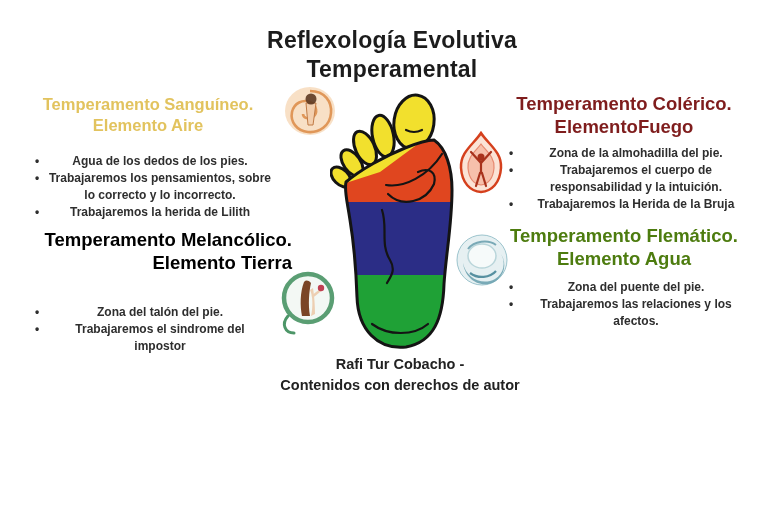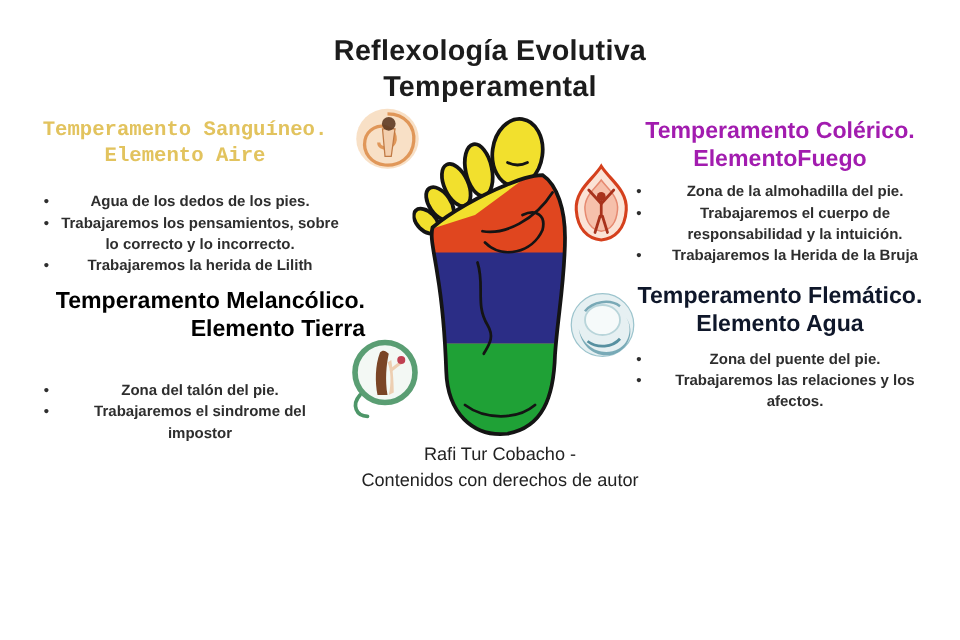--- a/index.html
+++ b/index.html
@@ -18,60 +18,60 @@
   .bullets{
     list-style:none;margin:0;padding:0;
     font-size:12px;font-weight:bold;color:#2e2e2e;line-height:1.42;text-align:center;
   }
   .bullets li{position:relative;padding:0 12px 0 36px;}
   .bullets li::before{
     content:"\2022";position:absolute;left:23px;top:0;font-size:12px;color:#2e2e2e;
   }
   .footer-credit{
     left:244px;top:354px;width:312px;text-align:center;
-    font-size:14.5px;font-weight:normal;color:#222;line-height:1.45;
+    font-size:14.5px;font-weight:bold;color:#222;line-height:1.45;
   }
   svg{display:block;}
 </style>
 </head>
 <body>
 
 <h1 class="abs page-title" style="margin: 0px; color: rgb(28, 28, 28);">
   <span style="display:block">Reflexología Evolutiva</span>
   <span style="display:block">Temperamental</span>
 </h1>
 
 <section>
-  <h2 class="abs col-heading" style="left: 10px; top: 94px; width: 276px; font-size: 16.5px; margin: 0px; color: rgb(226, 195, 94); font-family: Liberation Mono, monospace;">Temperamento Sanguíneo. Elemento Aire</h2>
+  <h2 class="abs col-heading" style="left: 10px; top: 94px; width: 276px; font-size: 16.5px; margin: 0px; color: rgb(226, 195, 94);">Temperamento Sanguíneo. Elemento Aire</h2>
   <ul class="abs bullets" style="left:12px;top:153px;width:272px;">
     <li>Agua de los dedos de los pies.</li>
     <li>Trabajaremos los pensamientos, sobre lo correcto y lo incorrecto.</li>
     <li>Trabajaremos la herida de Lilith</li>
   </ul>
 </section>
 
 <section>
-  <h2 class="abs col-heading" style="left: 482px; top: 92px; width: 284px; font-size: 18.5px; margin: 0px; color: #a21caf;">Temperamento Colérico. ElementoFuego</h2>
+  <h2 class="abs col-heading" style="left: 482px; top: 92px; width: 284px; font-size: 18.5px; margin: 0px; color: #7f1d1d;">Temperamento Colérico. ElementoFuego</h2>
   <ul class="abs bullets" style="left:486px;top:145px;width:276px;">
     <li>Zona de la almohadilla del pie.</li>
     <li>Trabajaremos el cuerpo de responsabilidad y la intuición.</li>
     <li>Trabajaremos la Herida de la Bruja</li>
   </ul>
 </section>
 
 <section>
   <h2 class="abs col-heading" style="left: 4px; top: 228px; width: 288px; font-size: 18.5px; margin: 0px; color: #000000; text-align: right;">Temperamento Melancólico. Elemento Tierra</h2>
   <ul class="abs bullets" style="left:12px;top:304px;width:272px;">
     <li>Zona del talón del pie.</li>
     <li>Trabajaremos el sindrome del impostor</li>
   </ul>
 </section>
 
 <section>
-  <h2 class="abs col-heading" style="left: 482px; top: 224px; width: 284px; font-size: 18.5px; margin: 0px; color: #0f172a;">Temperamento Flemático. Elemento Agua</h2>
+  <h2 class="abs col-heading" style="left: 482px; top: 224px; width: 284px; font-size: 18.5px; margin: 0px; color: #4d7c0f;">Temperamento Flemático. Elemento Agua</h2>
   <ul class="abs bullets" style="left:486px;top:279px;width:276px;">
     <li>Zona del puente del pie.</li>
     <li>Trabajaremos las relaciones y los afectos.</li>
   </ul>
 </section>
 
 <svg class="abs" style="left:330px;top:92px;" width="132" height="262" viewBox="0 0 132 262">
   <defs>
     <clipPath id="soleClip">
       <path d="M 104,48 C 116,56 122,76 122,98 C 122,132 116,162 114,192 C 113,226 104,250 76,255 C 48,258 28,238 27,205 C 26,176 24,152 20,128 C 17,108 14,98 16,90 C 30,78 55,64 75,56 C 85,52 95,48 104,48 Z"></path>

